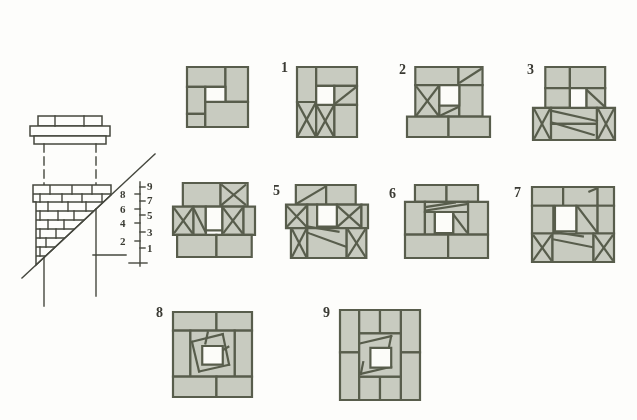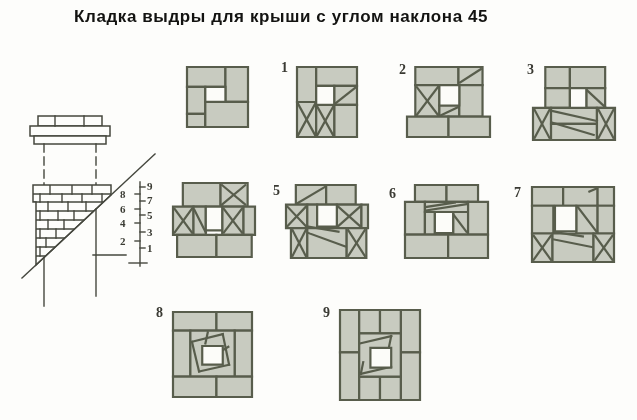--- a/index.html
+++ b/index.html
@@ -26,21 +26,20 @@
   .mark{stroke:#585d4c;stroke-width:2.2px;vector-effect:non-scaling-stroke;fill:none;stroke-linecap:square;}
   .plabel{
     position:absolute;font:600 14px "Liberation Serif",serif;color:#3a3a33;
   }
 </style>
 </head>
 <body>
 
 <div class="canvas">
 
-  <div class="title">Кладка выдры для крыши с углом наклона 45</div>
 
   <svg class="chimney-svg" viewBox="0 0 155 260">
 
     <g>
       <rect class="cfill" x="28" y="66" width="64" height="10"></rect>
       <rect class="cfill" x="20" y="76" width="80" height="10"></rect>
       <rect class="cfill" x="24" y="86" width="72" height="8"></rect>
       <line class="cline" x1="45" y1="66" x2="45" y2="76"></line>
       <line class="cline" x1="74" y1="66" x2="74" y2="76"></line>
     </g>

